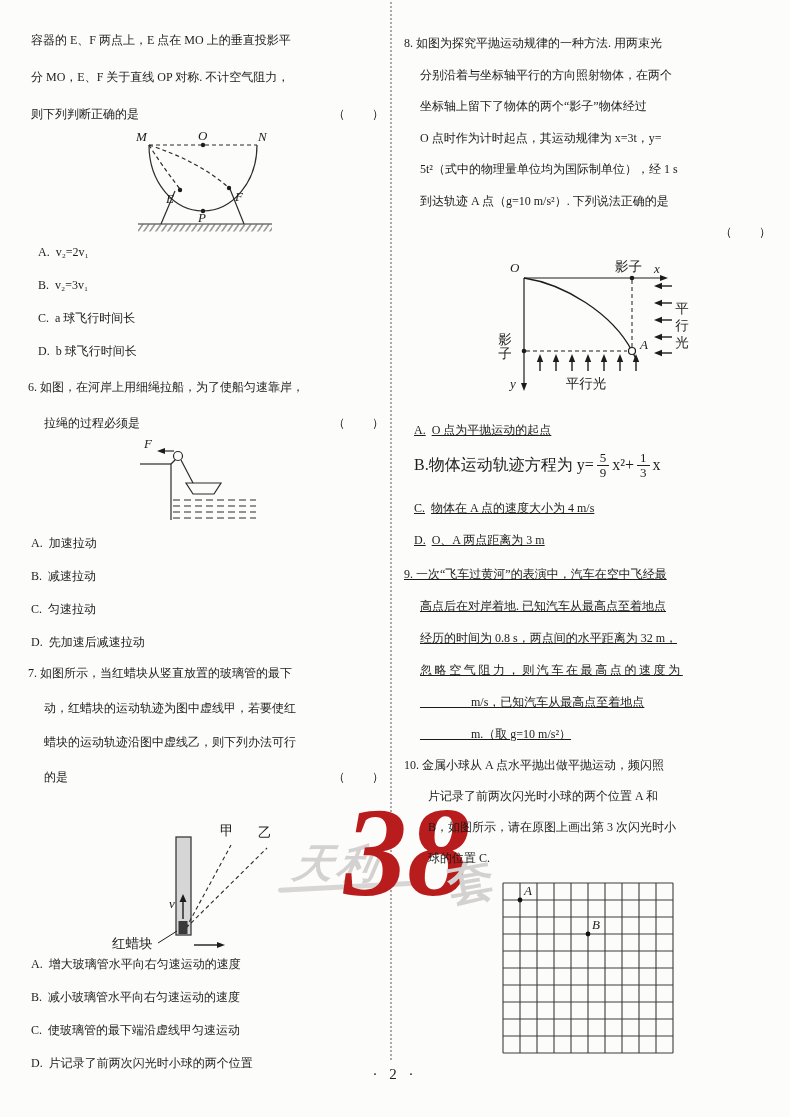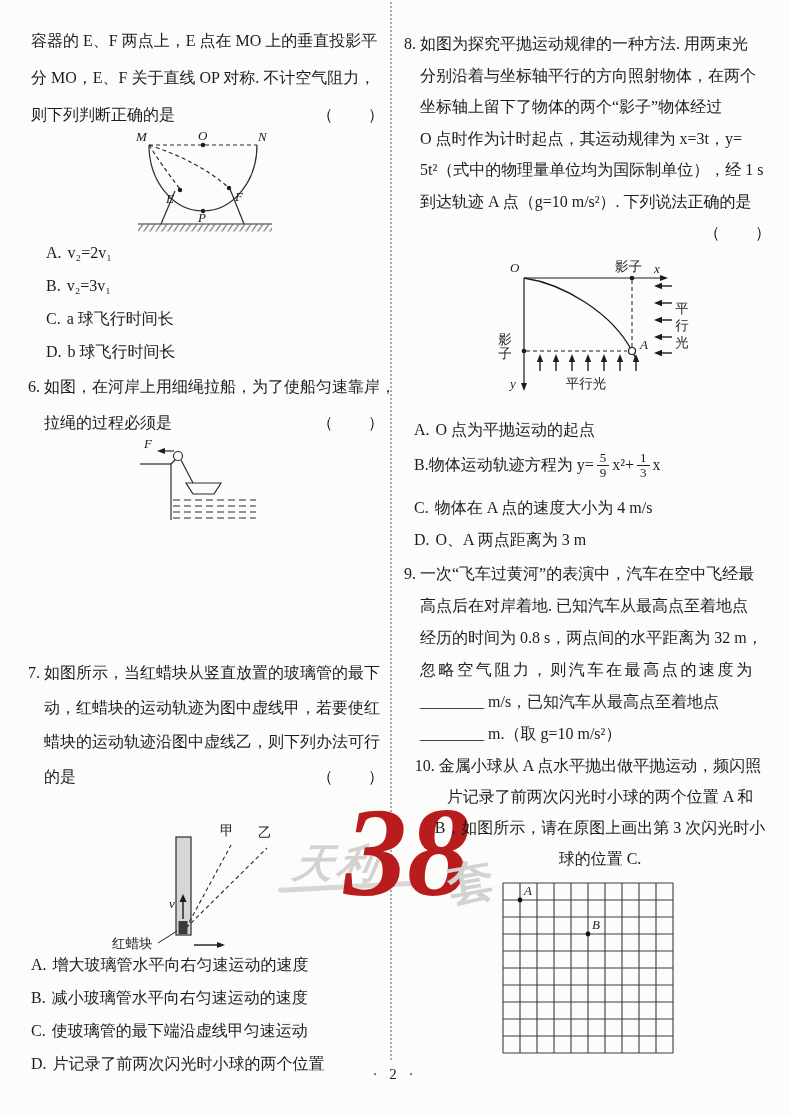--- a/index.html
+++ b/index.html
@@ -1,29 +1,29 @@
 <!DOCTYPE html>
 <html><head>
 <meta charset="utf-8">
 <style>
   html,body{margin:0;padding:0;background:#e8e8e8;}
   .page{position:relative;width:790px;height:1117px;background:#fcfcfa;overflow:hidden;
         font-family:"Liberation Serif","DejaVu Serif",serif;color:#1c1c1c;}
   .col{position:absolute;top:0;z-index:1;}
   #leftcol{left:28px;width:357px;height:1117px;}
   #rightcol{left:404px;width:368px;height:1117px;}
-  .blk{position:absolute;white-space:nowrap;font-size:16px;}
+  .blk{position:absolute;white-space:nowrap;font-size:12px;}
   .blk>div{white-space:nowrap;}
   .lh37>div{line-height:37px;}
   .lh36>div{line-height:36px;}
   .lh345>div{line-height:34.5px;}
   .lh33>div{line-height:33px;}
   .lh315>div{line-height:31.5px;}
-  .lh32>div{line-height:32px;}
-  .lh31>div{line-height:31px;text-align:center;}
+  .lh32>div{line-height:32px;text-decoration:underline;}
+  .lh31>div{line-height:31px;}
   .ind{padding-left:16px;}
   .ind24{padding-left:24px;}
   .brline{display:flex;justify-content:space-between;}
   .bracket{letter-spacing:1px;}
   .opt .ol{margin-right:6px;}
   .sp{letter-spacing:2.6px;}
   .fig{position:absolute;}
   .fig text{font-family:"Liberation Serif","DejaVu Serif",serif;font-size:13.5px;fill:#1c1c1c;}
   .fig text.it{font-style:italic;font-size:13px;}
   .optB{position:absolute;display:flex;align-items:center;font-size:16px;white-space:nowrap;}
@@ -87,21 +87,21 @@
           <circle cx="73" cy="84" r="2.2"></circle>
       </g>
       <text class="it" x="6" y="14">M</text>
       <text class="it" x="68" y="13">O</text>
       <text class="it" x="128" y="14">N</text>
       <text class="it" x="36" y="76">E</text>
       <text class="it" x="105" y="74">F</text>
       <text class="it" x="68" y="95">P</text>
     </svg>
 
-    <div class="blk lh33" style="top:236px;left:18px;">
+    <div class="blk lh33" style="top:236px;left:10px;">
       <div class="opt"><span class="ol">A.</span><span>v₂=2v₁</span></div>
       <div class="opt"><span class="ol">B.</span><span>v₂=3v₁</span></div>
       <div class="opt"><span class="ol">C.</span><span>a 球飞行时间长</span></div>
       <div class="opt"><span class="ol">D.</span><span>b 球飞行时间长</span></div>
     </div>
 
     <div class="blk lh36" style="top:369px;left:0;width:357px;">
       <div>6. 如图，在河岸上用细绳拉船，为了使船匀速靠岸，</div>
       <div class="brline ind">
         <span>拉绳的过程必须是</span>
@@ -122,20 +122,26 @@
       <polygon points="37,15 45,12 45,18" fill="#1c1c1c"></polygon>
       <g stroke="#2b2b2b" stroke-width="1.1" stroke-dasharray="7 4">
         <line x1="53" y1="64" x2="136" y2="64"></line>
           <line x1="53" y1="70" x2="136" y2="70"></line>
         <line x1="53" y1="76" x2="136" y2="76"></line>
           <line x1="53" y1="82" x2="136" y2="82"></line>
       </g>
       <text class="it" x="24" y="12">F</text>
     </svg>
 
+    <div class="blk lh33" style="top:527px;left:3px;">
+      <div class="opt"><span class="ol">A.</span><span>加速拉动</span></div>
+      <div class="opt"><span class="ol">B.</span><span>减速拉动</span></div>
+      <div class="opt"><span class="ol">C.</span><span>匀速拉动</span></div>
+      <div class="opt"><span class="ol">D.</span><span>先加速后减速拉动</span></div>
+    </div>
 
     <div class="blk lh345" style="top:656px;left:0;width:357px;">
       <div>7. 如图所示，当红蜡块从竖直放置的玻璃管的最下</div>
       <div class="ind">动，红蜡块的运动轨迹为图中虚线甲，若要使红</div>
       <div class="ind">蜡块的运动轨迹沿图中虚线乙，则下列办法可行</div>
       <div class="brline ind">
         <span>的是</span>
         <span class="bracket">（　　）</span>
       </div>
     </div>

